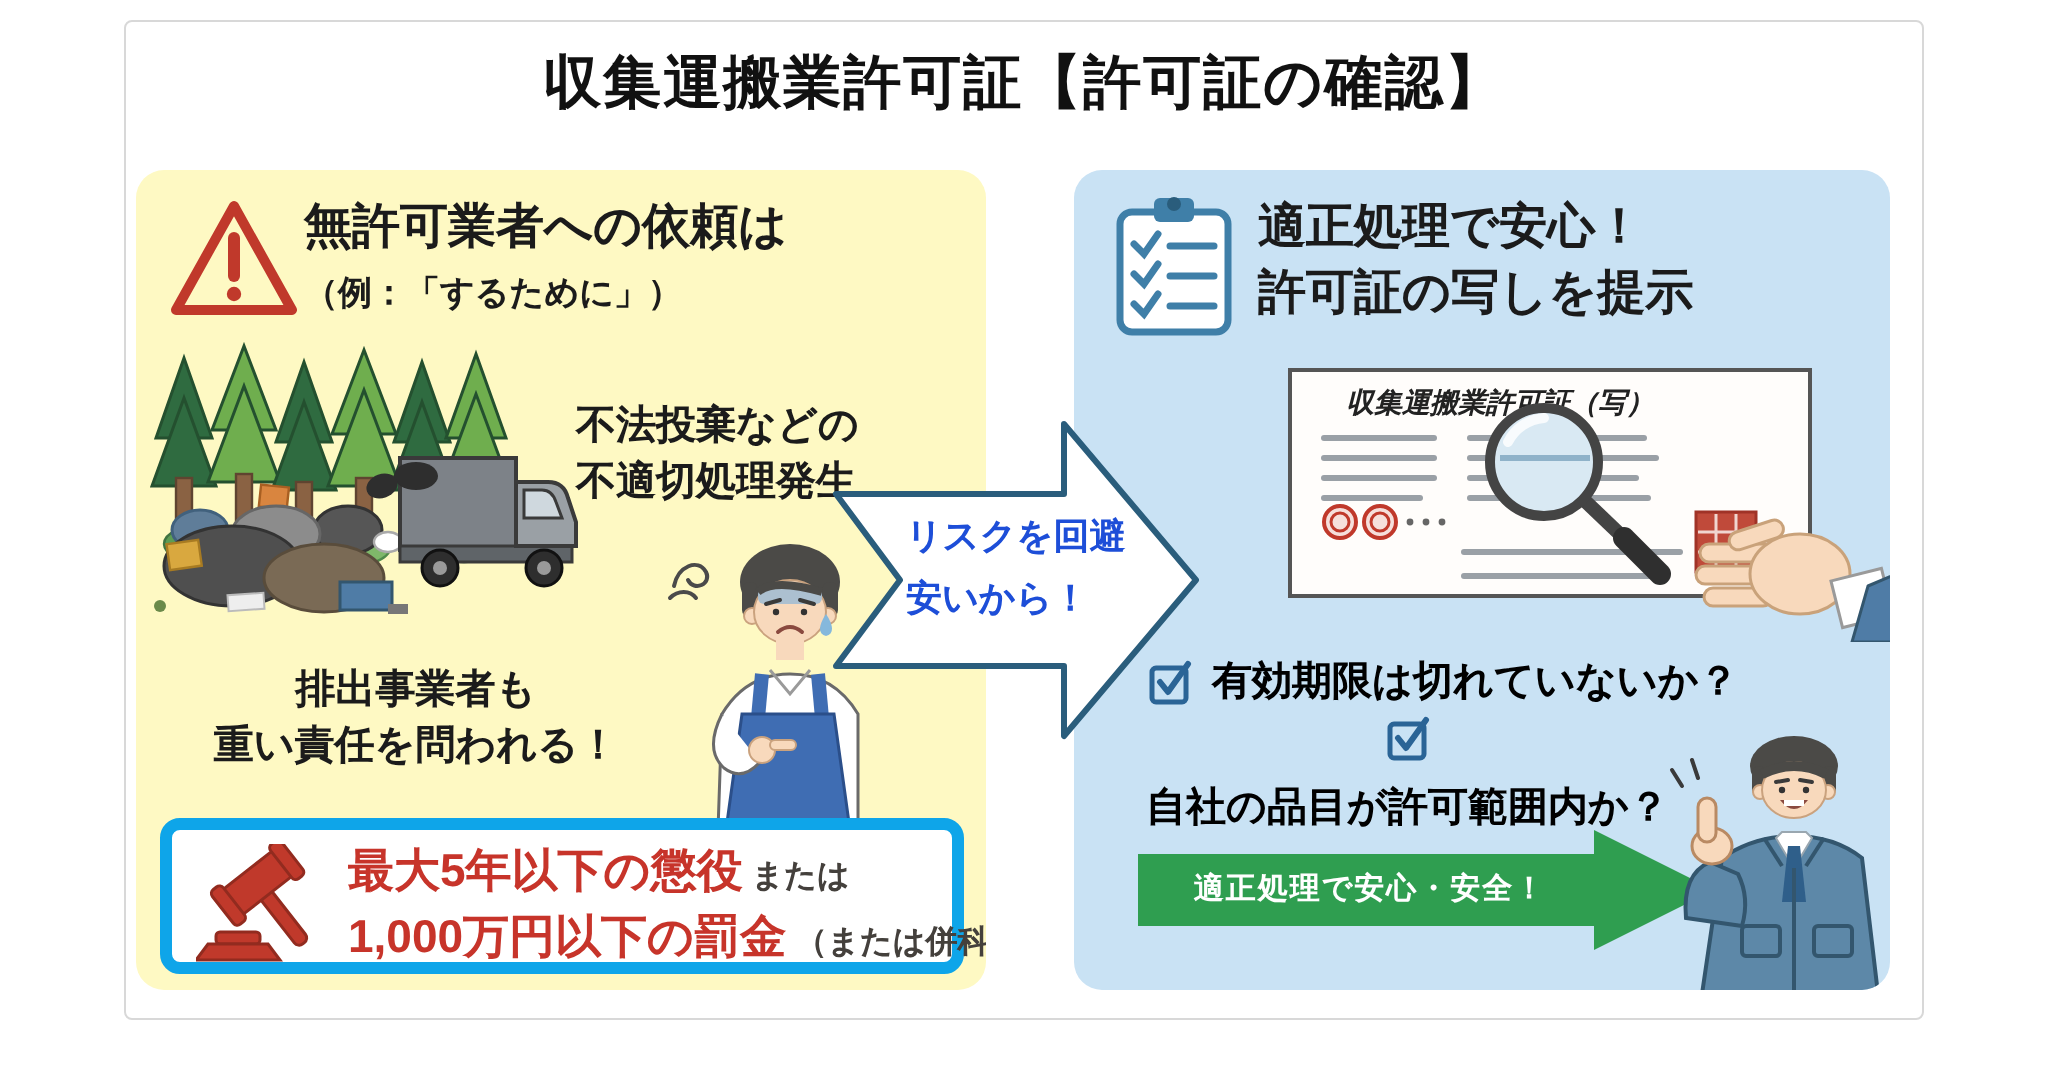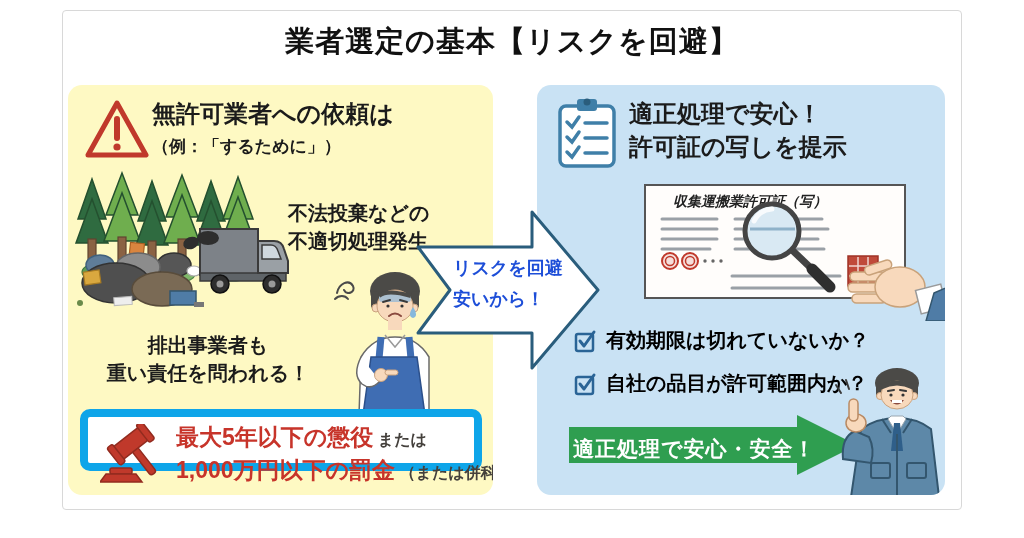--- a/index.html
+++ b/index.html
@@ -9,38 +9,38 @@
   .card { left:62px; top:10px; width:900px; height:500px; background:#fff;
     border:1px solid #d8d8d8; border-radius:4px; }
   .main-title { left:62px; top:22px; width:900px; text-align:center;
     font-size:29px; font-weight:bold; color:#111; letter-spacing:1px; }
   .panel { border-radius:14px; overflow:hidden; }
   .panel-left { left:68px; top:85px; width:425px; height:410px; background:#fef9c3; }
   .panel-right { left:537px; top:85px; width:408px; height:410px; background:#c9e2f4; }
   .heading { font-size:24px; font-weight:bold; color:#1b1b1b; line-height:33px; white-space:nowrap; }
   .heading .note { font-size:17px; font-weight:bold; }
   .body-text { font-size:20px; font-weight:bold; color:#1b1b1b; line-height:28px; white-space:nowrap; }
-  .penalty-box { left:12px; top:324px; width:402px; height:62px; background:#fff;
-    border:8px solid #0ea5e9; border-radius:10px; }
+  .penalty-box { left:12px; top:324px; width:402px; height:78px; background:#fff;
+    border:6px solid #0ea5e9; border-radius:10px; }
   .penalty-line { white-space:nowrap; }
   .penalty-main { font-size:23px; font-weight:bold; color:#c7342a; }
   .penalty-note { font-size:16px; font-weight:bold; color:#44403c; }
   .arrow-text { font-size:18px; font-weight:bold; color:#1d4ed8; line-height:31px; white-space:nowrap; }
   .check-row { display:flex; align-items:center; gap:9px; }
   .check-label { font-size:20px; font-weight:bold; color:#000000; white-space:nowrap; }
-  .banner-text { font-size:21px; font-weight:bold; color:#fff; letter-spacing:1px;
+  .banner-text { font-size:15px; font-weight:bold; color:#fff; letter-spacing:1px;
     text-align:center; white-space:nowrap; }
   svg { display:block; }
 </style>
 </head>
 <body>
 
 <div class="abs card"></div>
 
-<div class="abs main-title">業者選定の基本【リスクを回避】</div>
+<div class="abs main-title">収集運搬業許可証【許可証の確認】</div>
 
 <div class="abs panel panel-left">
 
   <div class="abs" style="left:16px; top:12px;">
     <svg width="66" height="66" viewBox="0 0 66 66">
       <polygon points="33,6 62,58 4,58" fill="none" stroke="#c0392b" stroke-width="5" stroke-linejoin="round"></polygon>
       <line x1="33" y1="22" x2="33" y2="41" stroke="#c0392b" stroke-width="6" stroke-linecap="round"></line>
       <circle cx="33" cy="50" r="3.6" fill="#c0392b"></circle>
     </svg>
   </div>
@@ -254,21 +254,21 @@
   <div class="abs check-row" style="left:36px; top:242px;">
     <span>
       <svg width="24" height="24" viewBox="0 0 24 24">
         <rect x="3" y="5" width="17" height="17" rx="2" fill="none" stroke="#2a6496" stroke-width="2.5"></rect>
         <polyline points="7,12 11,17 21,3" fill="none" stroke="#2a6496" stroke-width="3" stroke-linecap="round" stroke-linejoin="round"></polyline>
       </svg>
     </span>
     <span class="check-label">有効期限は切れていないか？</span>
   </div>
 
-  <div class="abs check-row" style="left:36px; top:285px;">
+  <div class="abs check-row" style="left:36px; top:272px;flex-direction:column;">
     <span>
       <svg width="24" height="24" viewBox="0 0 24 24">
         <rect x="3" y="5" width="17" height="17" rx="2" fill="none" stroke="#2a6496" stroke-width="2.5"></rect>
         <polyline points="7,12 11,17 21,3" fill="none" stroke="#2a6496" stroke-width="3" stroke-linecap="round" stroke-linejoin="round"></polyline>
       </svg>
     </span>
     <span class="check-label">自社の品目が許可範囲内か？</span>
   </div>
 
   <div class="abs" style="left:30px; top:328px;">

